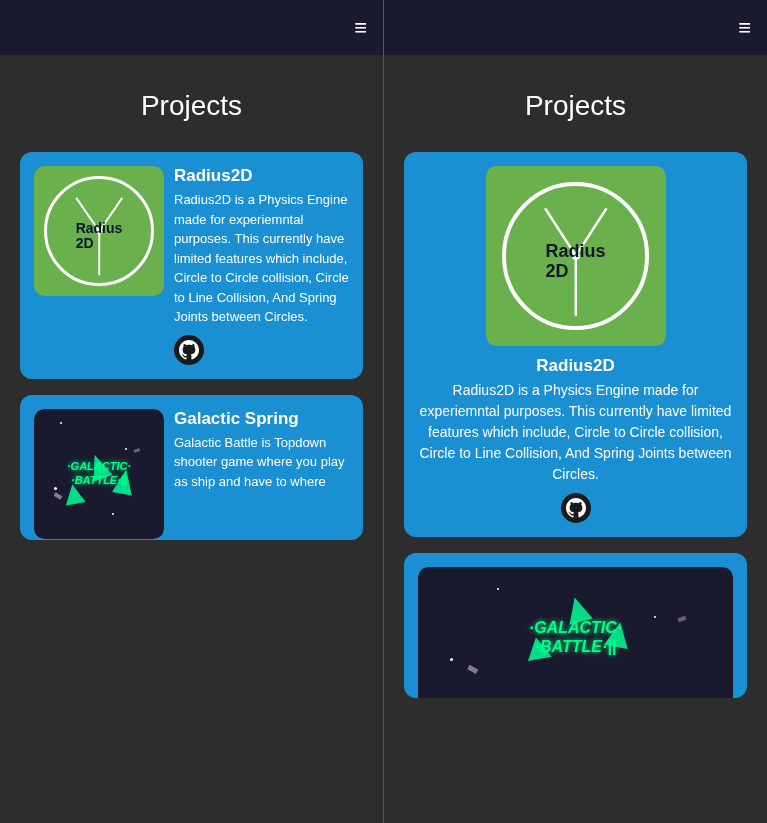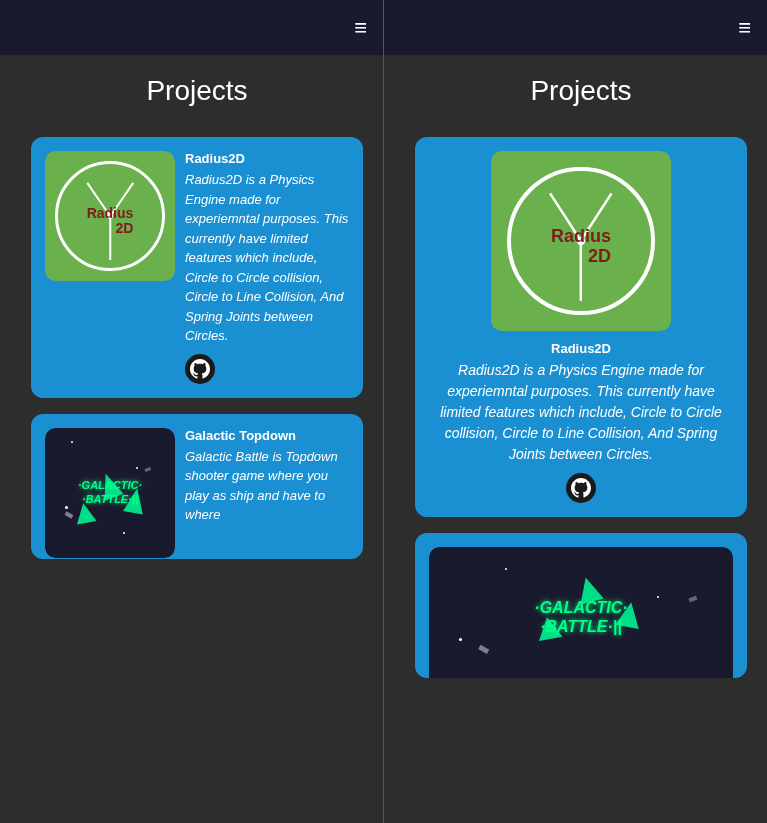--- a/index.html
+++ b/index.html
@@ -39,22 +39,21 @@
 
     .hamburger-icon {
       color: white;
       font-size: 22px;
       cursor: pointer;
     }
 
     .panel-content {
       flex: 1;
       overflow-y: auto;
-      padding: 20px 20px;
-      margin-left: 11px;
+      padding: 35px 20px;
     }
 
     .projects-title {
       color: white;
       font-size: 28px;
       font-weight: 400;
       text-align: center;
       margin-bottom: 30px;
     }
 
@@ -90,24 +89,24 @@
       background: #6ab04c;
       width: 100%;
       height: 100%;
       display: flex;
       align-items: center;
       justify-content: center;
       border-radius: 10px;
     }
 
     .radius2d-text {
-      color: #7f1d1d;
+      color: #0f172a;
       font-size: 14px;
       font-weight: bold;
-      text-align: right;
+      text-align: left;
       line-height: 1.1;
     }
 
     .radius2d-dot {
       width: 6px;
       height: 6px;
       background: white;
       border-radius: 50%;
       position: absolute;
       top: 50%;
@@ -121,27 +120,26 @@
       font-size: 13px;
     }
 
     .project-info-wide {
       text-align: center;
       font-size: 14px;
     }
 
     .project-name {
       font-weight: bold;
-      font-size: 13px;
+      font-size: 17px;
       margin-bottom: 4px;
     }
 
     .project-desc {
       line-height: 1.5;
-      font-style: italic;
     }
 
     .github-icon {
       display: inline-flex;
       align-items: center;
       justify-content: center;
       width: 30px;
       height: 30px;
       background: #1a1a1a;
       border-radius: 50%;
@@ -240,21 +238,21 @@
           </svg>
           <div class="galactic-title-text">·GALACTIC·<br>·BATTLE·||</div>
 
           <svg width="100%" height="100%" style="position:absolute;top:0;left:0;opacity:0.7;">
             <rect x="20" y="85" width="8" height="4" fill="#aaa" transform="rotate(30,24,87)"></rect>
             <rect x="100" y="40" width="6" height="3" fill="#888" transform="rotate(-20,103,42)"></rect>
           </svg>
         </div>
       </div>
       <div class="project-info">
-        <div class="project-name">Galactic Topdown</div>
+        <div class="project-name">Galactic Spring</div>
         <div class="project-desc">Galactic Battle is Topdown shooter game where you play as ship and have to where</div>
       </div>
     </div>
   </div>
 </div>
 
 <div class="panel panel-right">
   <div class="topbar">
     <span class="hamburger-icon">≡</span>
   </div>

